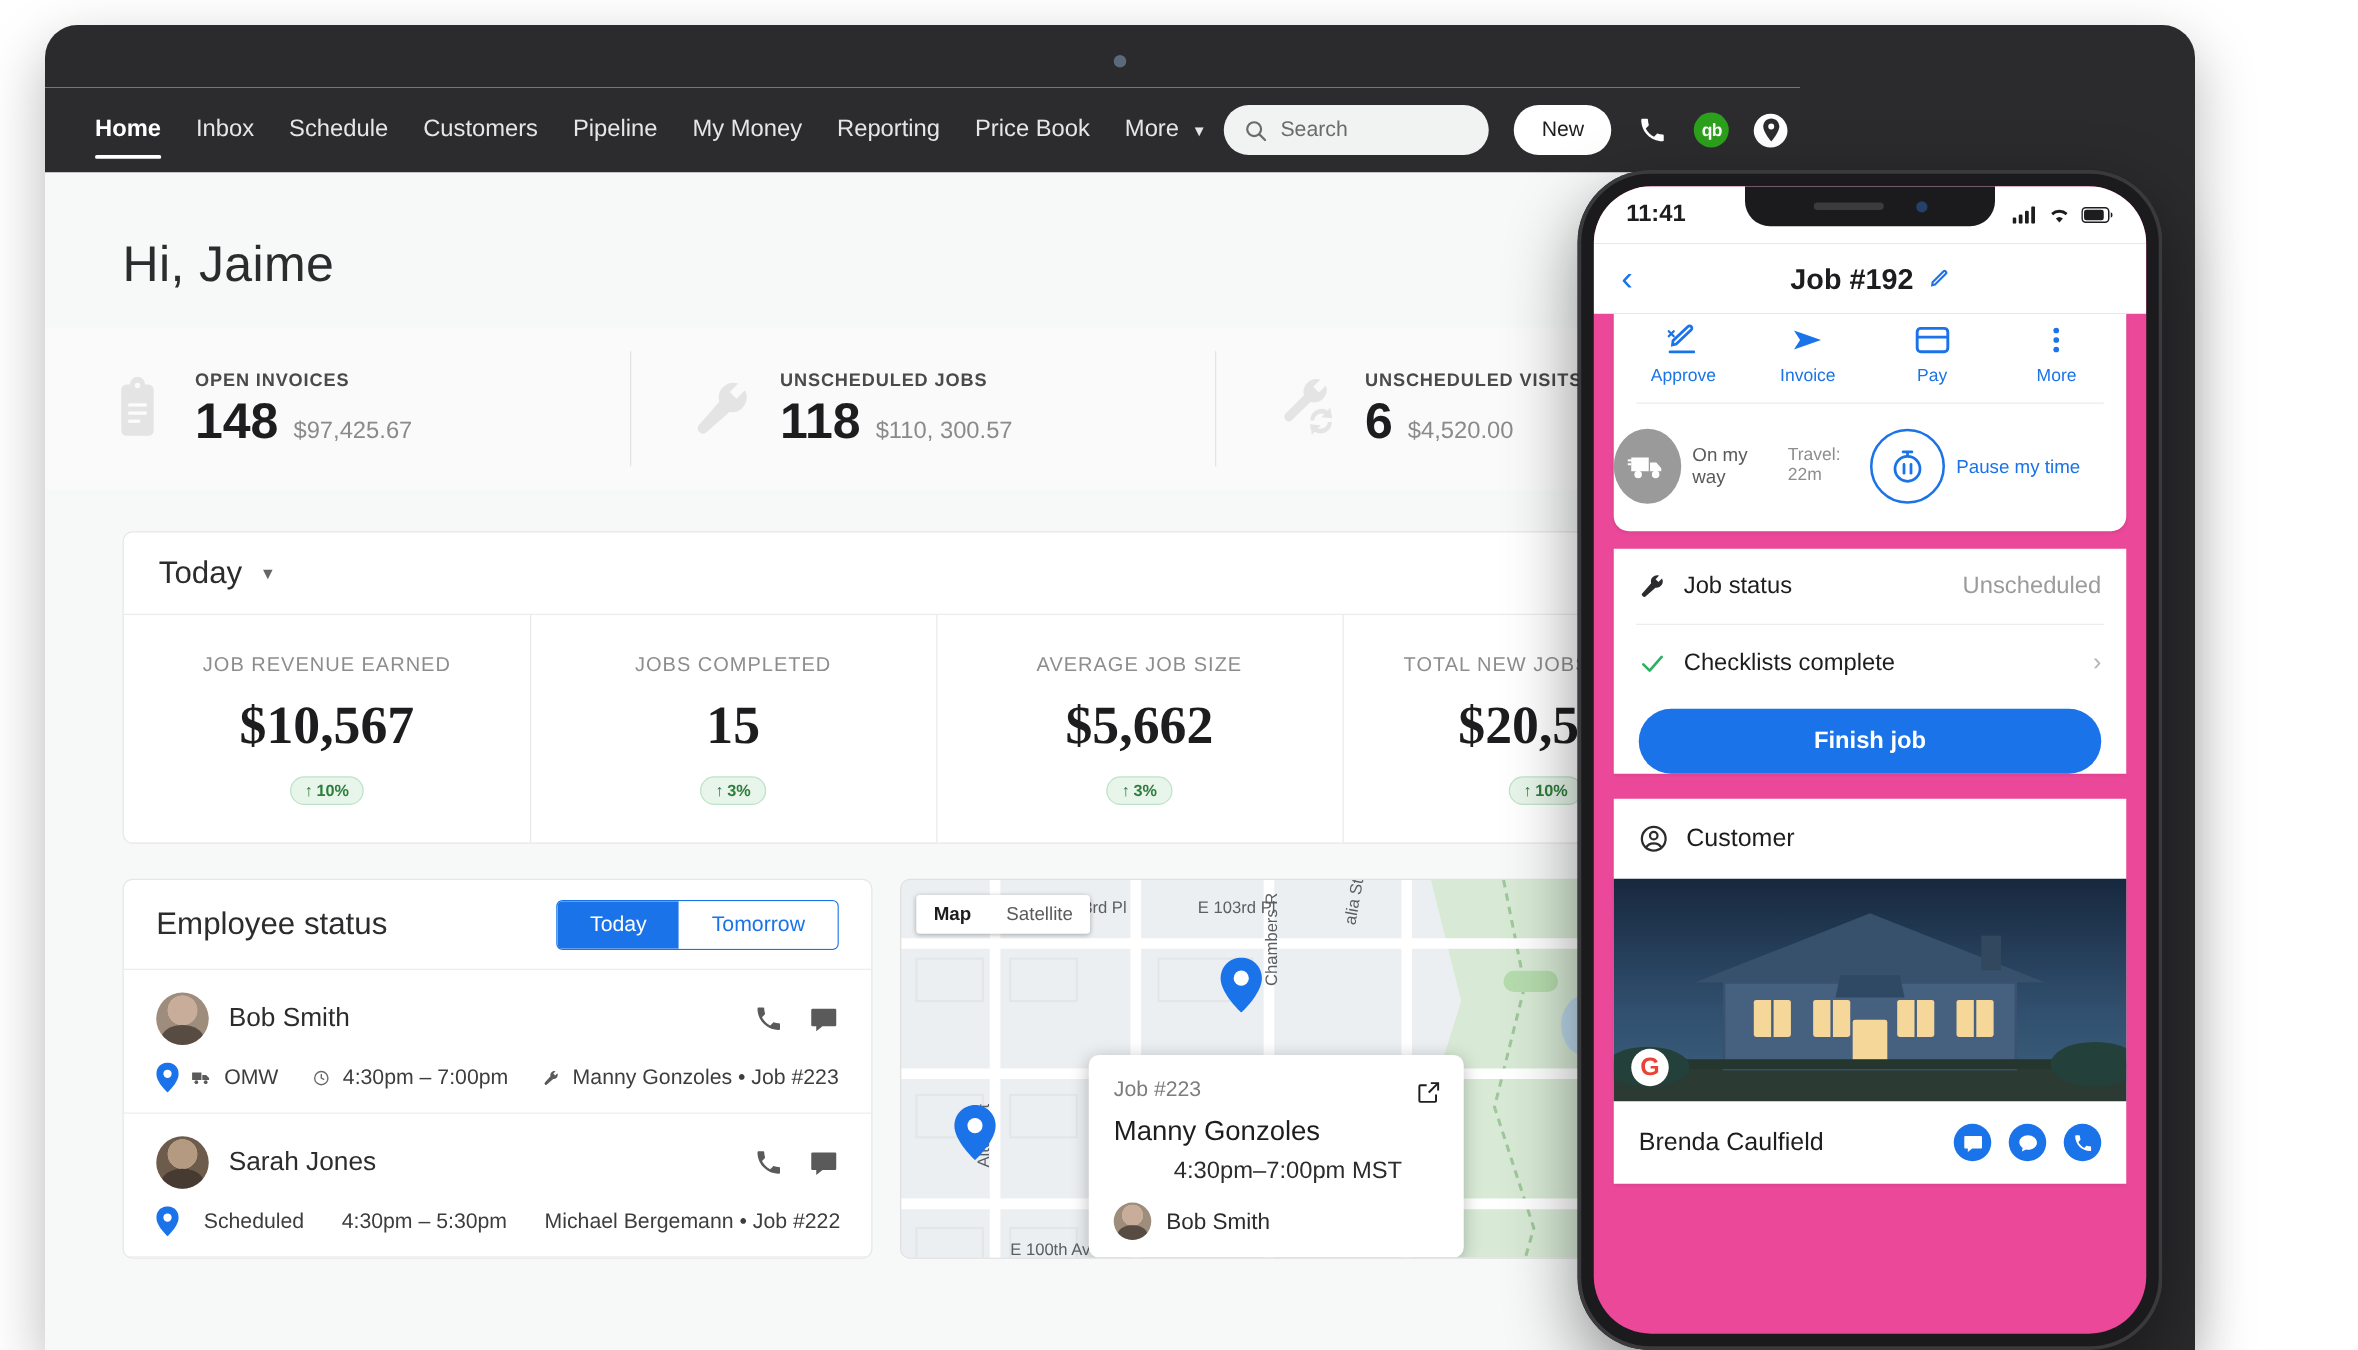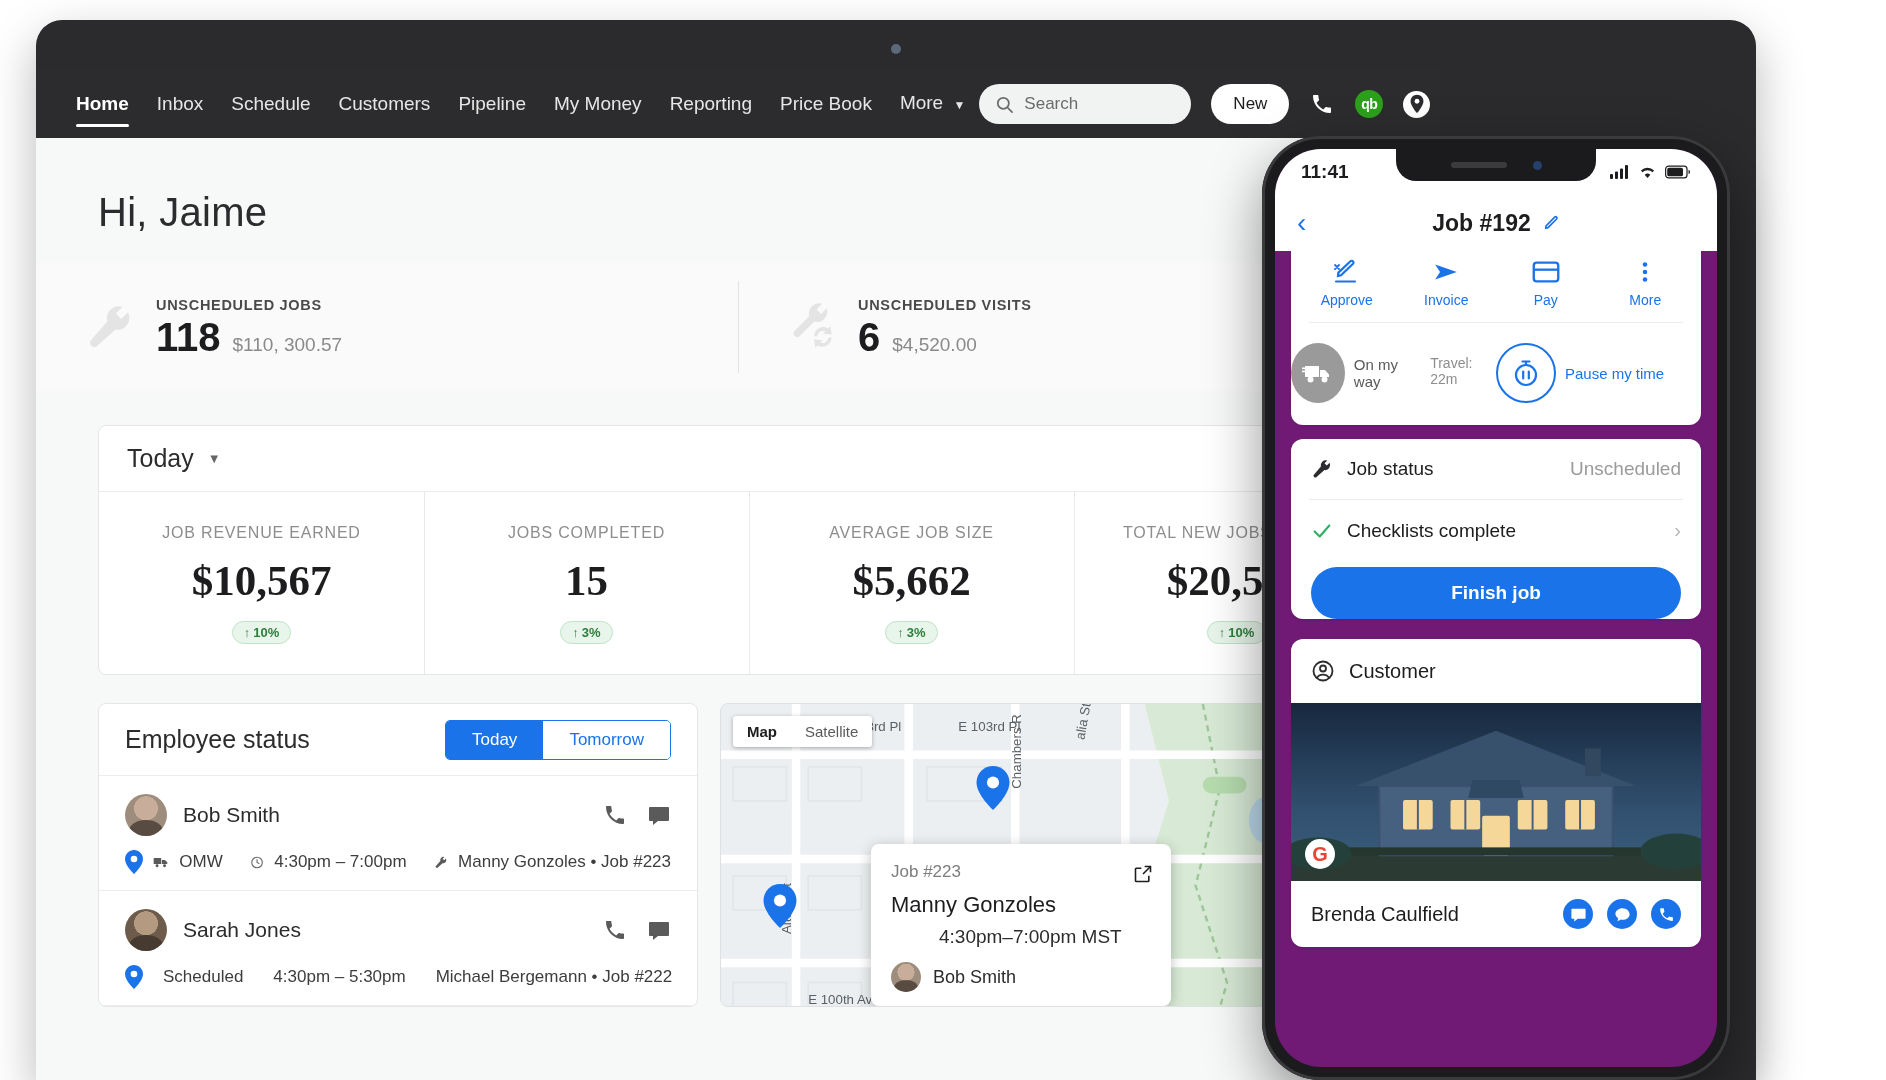--- a/index.html
+++ b/index.html
@@ -213,21 +213,21 @@
 
   
   .phone {
     position: absolute; left: 1262px; top: 136px;
     width: 468px; height: 944px;
     background: #1b1b1d; border-radius: 58px;
     padding: 13px;
     box-shadow: 0 22px 56px rgba(0,0,0,.42), 0 0 0 3px #3a3a3d inset;
   }
   .phone-screen {
-    width: 100%; height: 100%; background: #701a75;
+    width: 100%; height: 100%; background: #ec4899;
     border-radius: 46px; overflow: hidden; position: relative;
   }
   .notch {
     position: absolute; left: 50%; top: 0; transform: translateX(-50%);
     width: 200px; height: 32px; background: #1b1b1d;
     border-radius: 0 0 20px 20px; z-index: 9;
     display: flex; align-items: center; justify-content: center; gap: 26px;
   }
   .notch .spk { width: 56px; height: 6px; border-radius: 3px; background: #3b3b3e; }
   .notch .cam { width: 9px; height: 9px; border-radius: 50%; background: #25406b; }
@@ -240,21 +240,21 @@
 
   .ph-head {
     background: #fff; height: 56px; display: flex; align-items: center;
     justify-content: center; position: relative;
   }
   .ph-back { position: absolute; left: 22px; font-size: 28px; color: #1a73e8; cursor: pointer; line-height: 1; }
   .ph-title { font-size: 23px; font-weight: 700; color: #1d1d1f; }
   .ph-edit { margin-left: 11px; cursor: pointer; }
 
   .ph-card {
-    background: #fff; margin: 0 16px 14px; border-radius: 12px;
+    background: #fff; margin: 0 16px 14px; border-radius: 0;
     box-shadow: 0 1px 3px rgba(0,0,0,.09);
   }
   .ph-card.top { margin-top: 0; border-radius: 0 0 12px 12px; }
   .act-row { display: flex; padding: 8px 6px 14px; }
   .act { flex: 1; display: flex; flex-direction: column; align-items: center; gap: 7px; cursor: pointer; }
   .act-lbl { font-size: 14px; color: #1a73e8; text-align: right; }
   .divider { height: 1px; background: #ececec; margin: 0 18px; }
   .omw-row { display: flex; padding: 20px 0 22px; }
   .omw { flex: 1; display: flex; flex-direction: row; align-items: center; gap: 9px; cursor: pointer; }
   .omw-circ {
@@ -362,20 +362,35 @@
           <div class="avatar-jp">JP</div>
         </div>
       </div>
 
       <div class="page">
         <div class="greeting">Hi, Jaime</div>
 
         <div class="kpi-strip">
 
 
+          <div class="kpi">
+            <svg class="kpi-ic" viewBox="0 0 24 24" fill="#cfcfcf">
+              <path d="M16 3h-1.2a2.8 2.8 0 0 0-5.6 0H8a2 2 0 0 0-2 2v15a2 2 0 0 0 2 2h8a2 2 0 0 0 2-2V5a2 2 0 0 0-2-2zm-4-.6a1 1 0 1 1 0 2 1 1 0 0 1 0-2z"></path>
+              <rect x="8.6" y="10" width="6.8" height="1.2" fill="#fff"></rect>
+                <rect x="8.6" y="13" width="6.8" height="1.2" fill="#fff"></rect>
+                <rect x="8.6" y="16" width="4.4" height="1.2" fill="#fff"></rect>
+            </svg>
+            <div class="kpi-txt">
+              <div class="kpi-label">OPEN INVOICES</div>
+              <div class="kpi-row">
+                <span class="kpi-num">148</span>
+                <span class="kpi-sub">$97,425.67</span>
+              </div>
+            </div>
+          </div>
 
           <div class="kpi">
             <svg class="kpi-ic" viewBox="0 0 24 24" fill="#cfcfcf">
               <path d="M20.3 5.2l-3.1 3.1-2.5-2.5 3.1-3.1a5.5 5.5 0 0 0-7 6.7L3.6 17.6a2 2 0 1 0 2.8 2.8l8.2-7.2a5.5 5.5 0 0 0 5.7-8z"></path>
             </svg>
             <div class="kpi-txt">
               <div class="kpi-label">UNSCHEDULED JOBS</div>
               <div class="kpi-row">
                 <span class="kpi-num">118</span>
                 <span class="kpi-sub">$110, 300.57</span>

